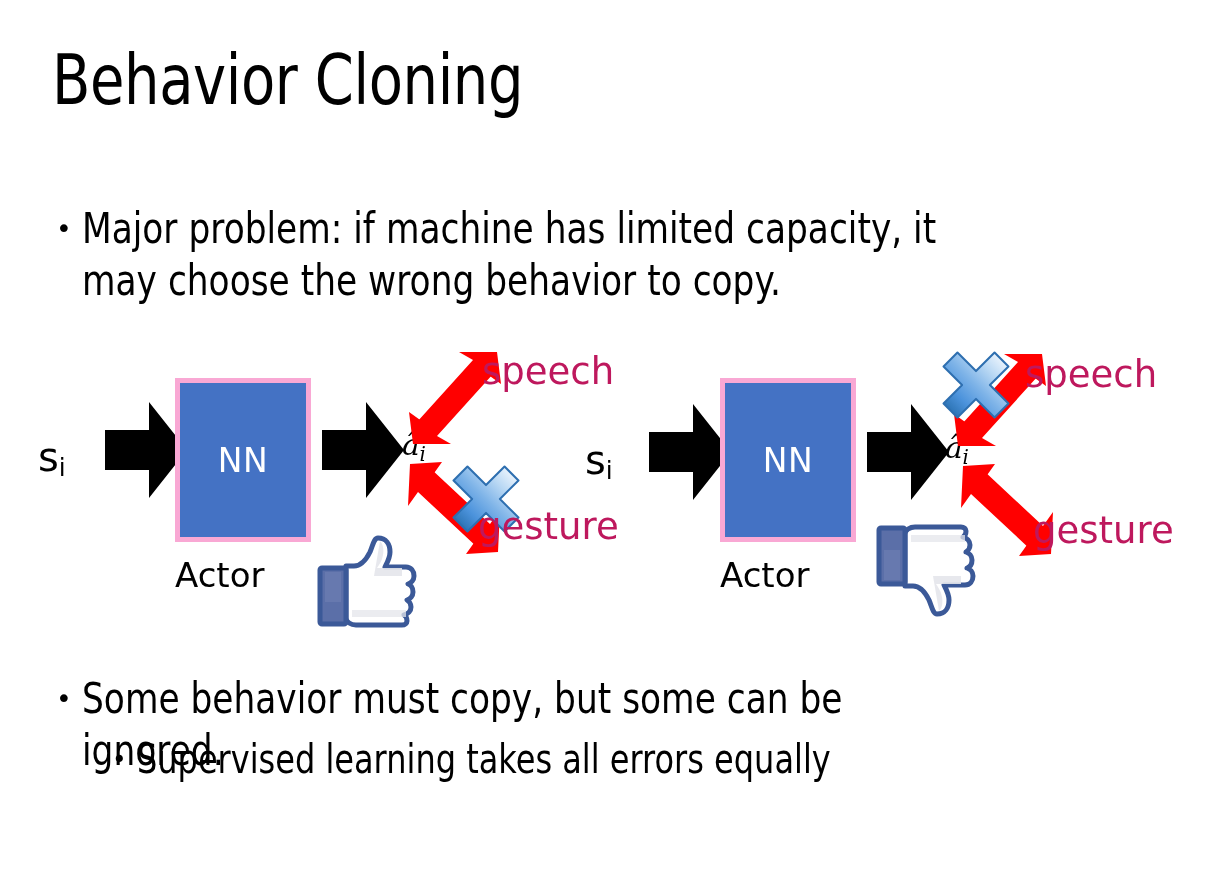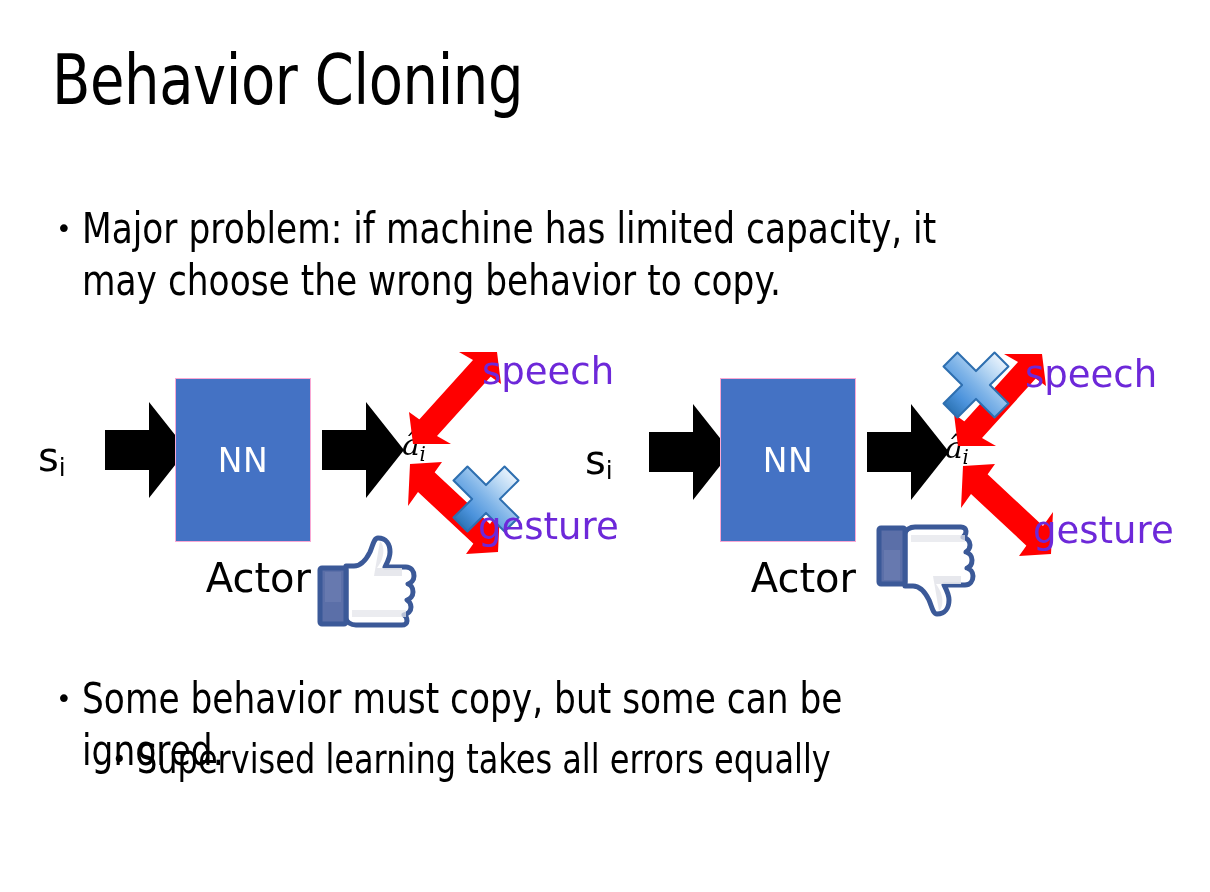--- a/index.html
+++ b/index.html
@@ -90,42 +90,42 @@
     position: absolute;
     top: 340px;
     height: 300px;
   }
   #diagram-left  { left: 20px;  width: 600px; }
   #diagram-right { left: 565px; width: 620px; }
 
   .nn-box {
     position: absolute;
     background: #4472C4;
-    border: 1px solid #f9a8d4;
+    border: 5px solid #f9a8d4;
     box-sizing: border-box;
   }
   .nn-label {
     position: absolute;
     left: 0;
     right: 0;
     top: 50%;
     transform: translateY(-50%);
     text-align: center;
     color: #ffffff;
     font-family: "DejaVu Sans", sans-serif;
     font-size: 33px;
     line-height: 1;
     letter-spacing: 0.5px;
   }
   .actor-label {
     position: absolute;
-    text-align: right;
-    color: #000000;
-    font-family: "DejaVu Sans", sans-serif;
-    font-size: 40px;
+    text-align: left;
+    color: #000000;
+    font-family: "DejaVu Sans", sans-serif;
+    font-size: 34px;
     line-height: 1;
     white-space: nowrap;
   }
   .state-label {
     position: absolute;
     color: #000000;
     font-family: "DejaVu Sans", sans-serif;
     font-size: 40px;
     line-height: 1;
     white-space: nowrap;
@@ -147,21 +147,21 @@
   }
   .action-label .sub-i {
     font-size: 0.66em;
     font-style: italic;
     position: relative;
     top: 0.28em;
     left: -0.02em;
   }
   .branch-label {
     position: absolute;
-    color: #6d28d9;
+    color: #be185d;
     font-family: "DejaVu Sans", sans-serif;
     font-size: 37px;
     line-height: 1;
     white-space: nowrap;
   }
 
   .block-arrow, .dbl-arrow, .cross-icon, .thumb-icon {
     position: absolute;
   }
   .block-arrow svg, .dbl-arrow svg, .cross-icon svg, .thumb-icon svg {

